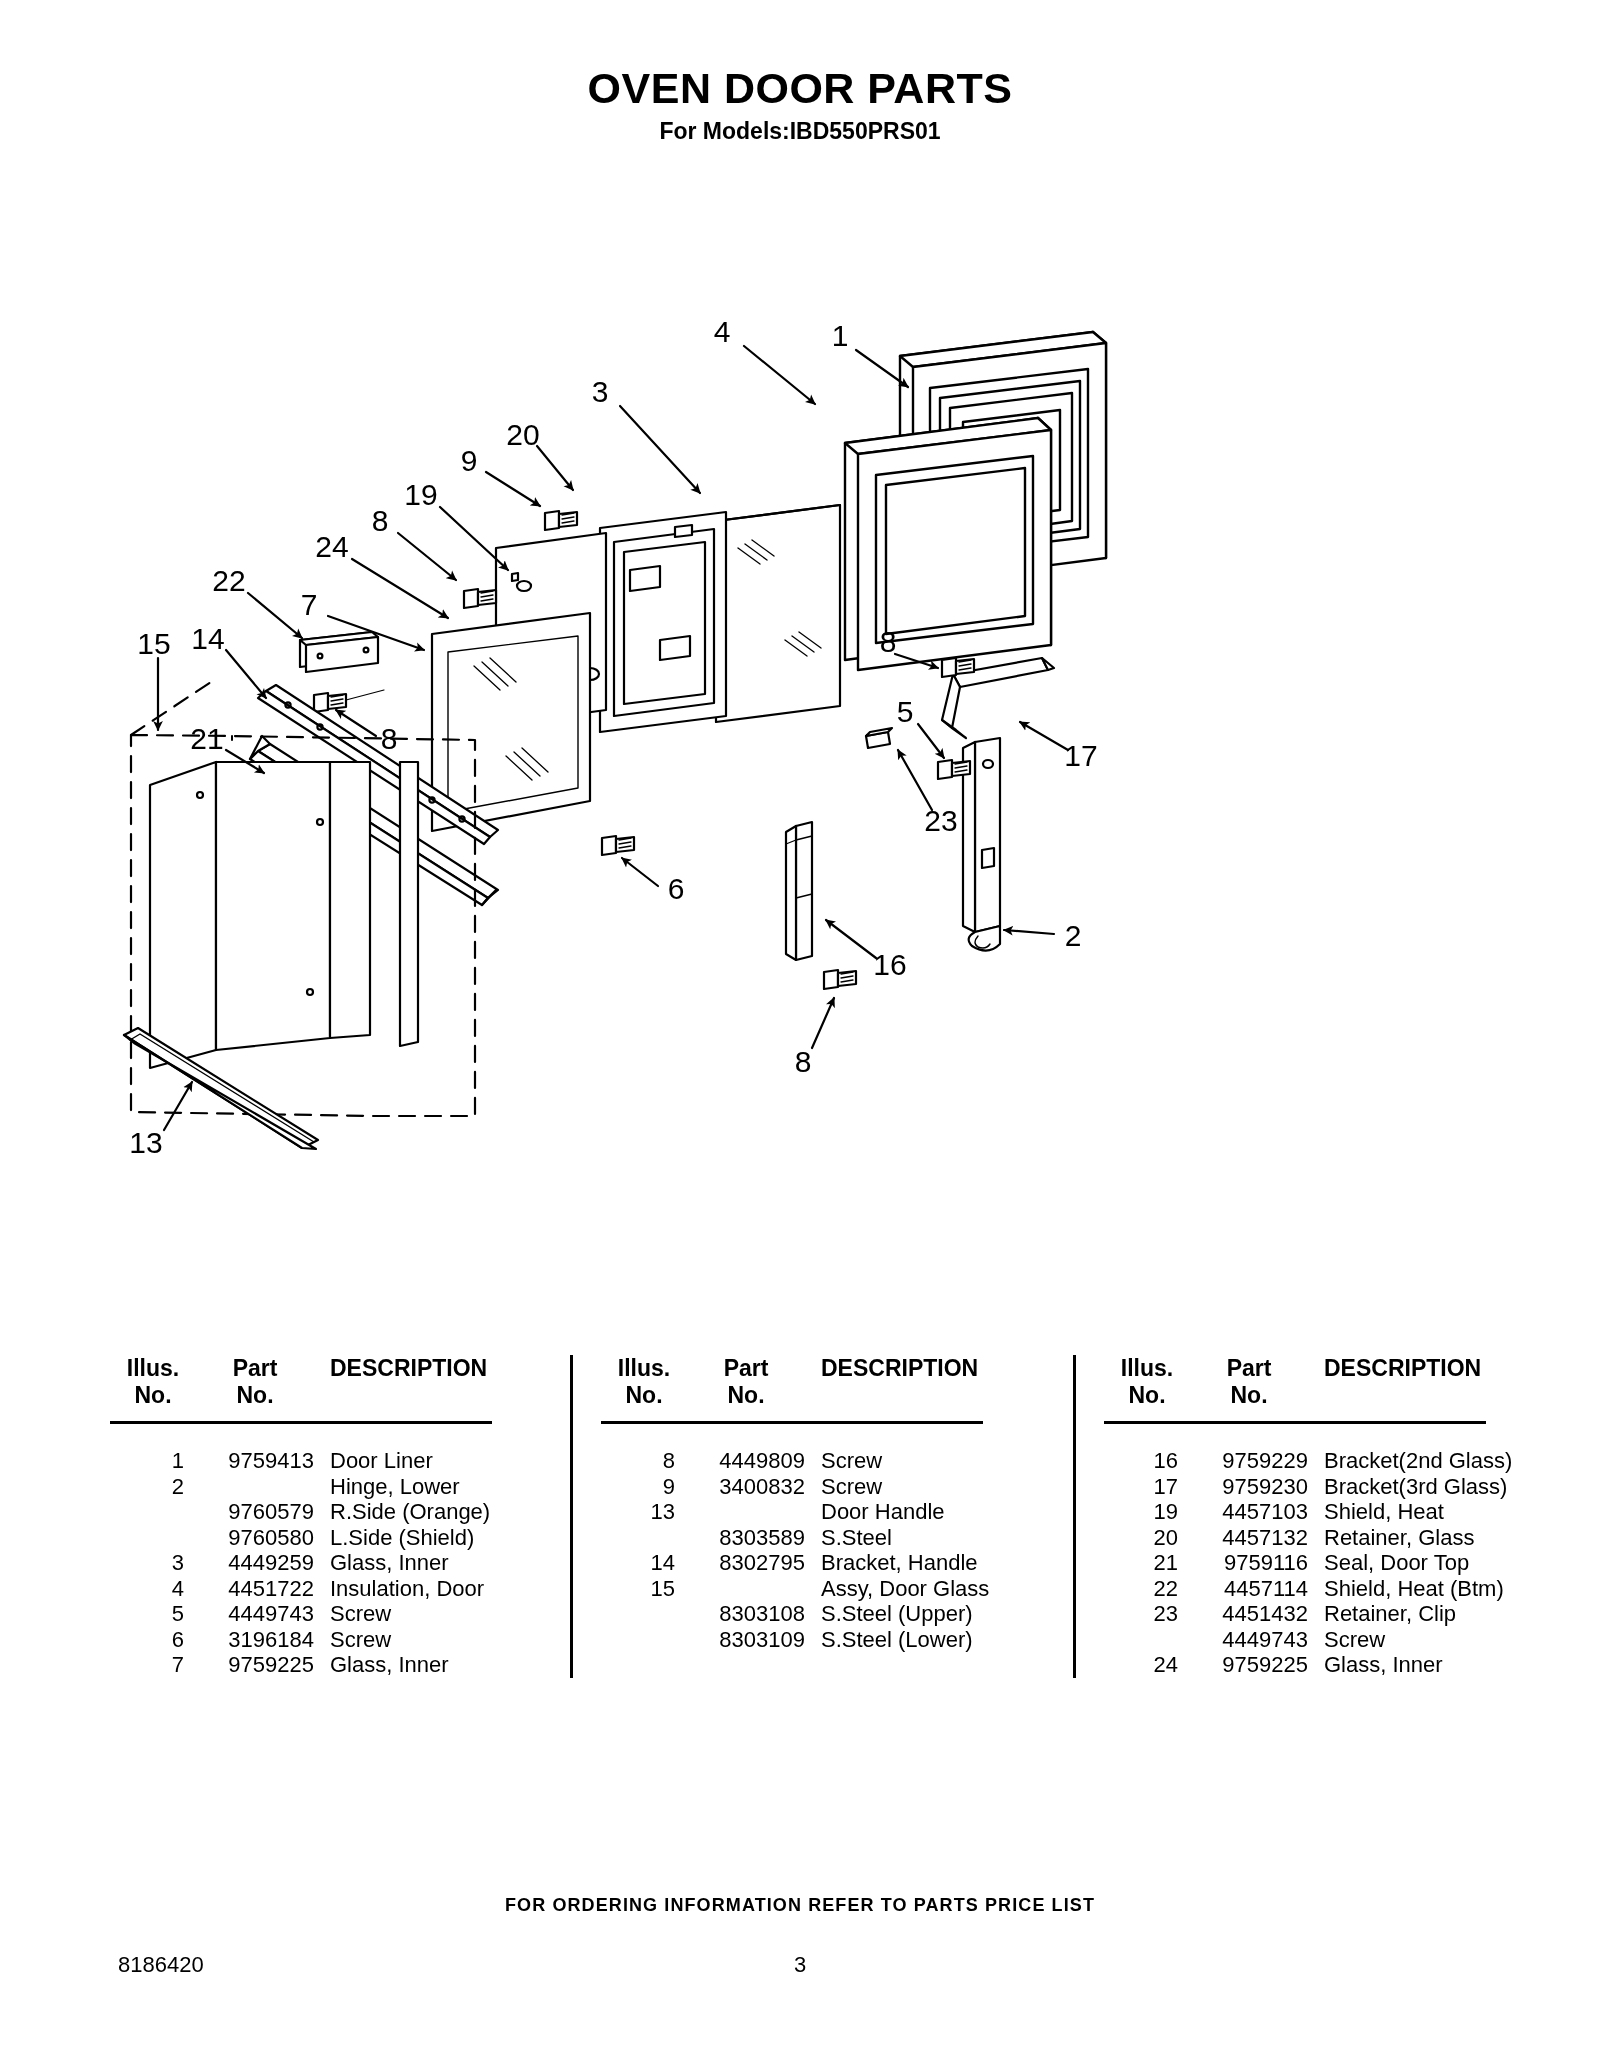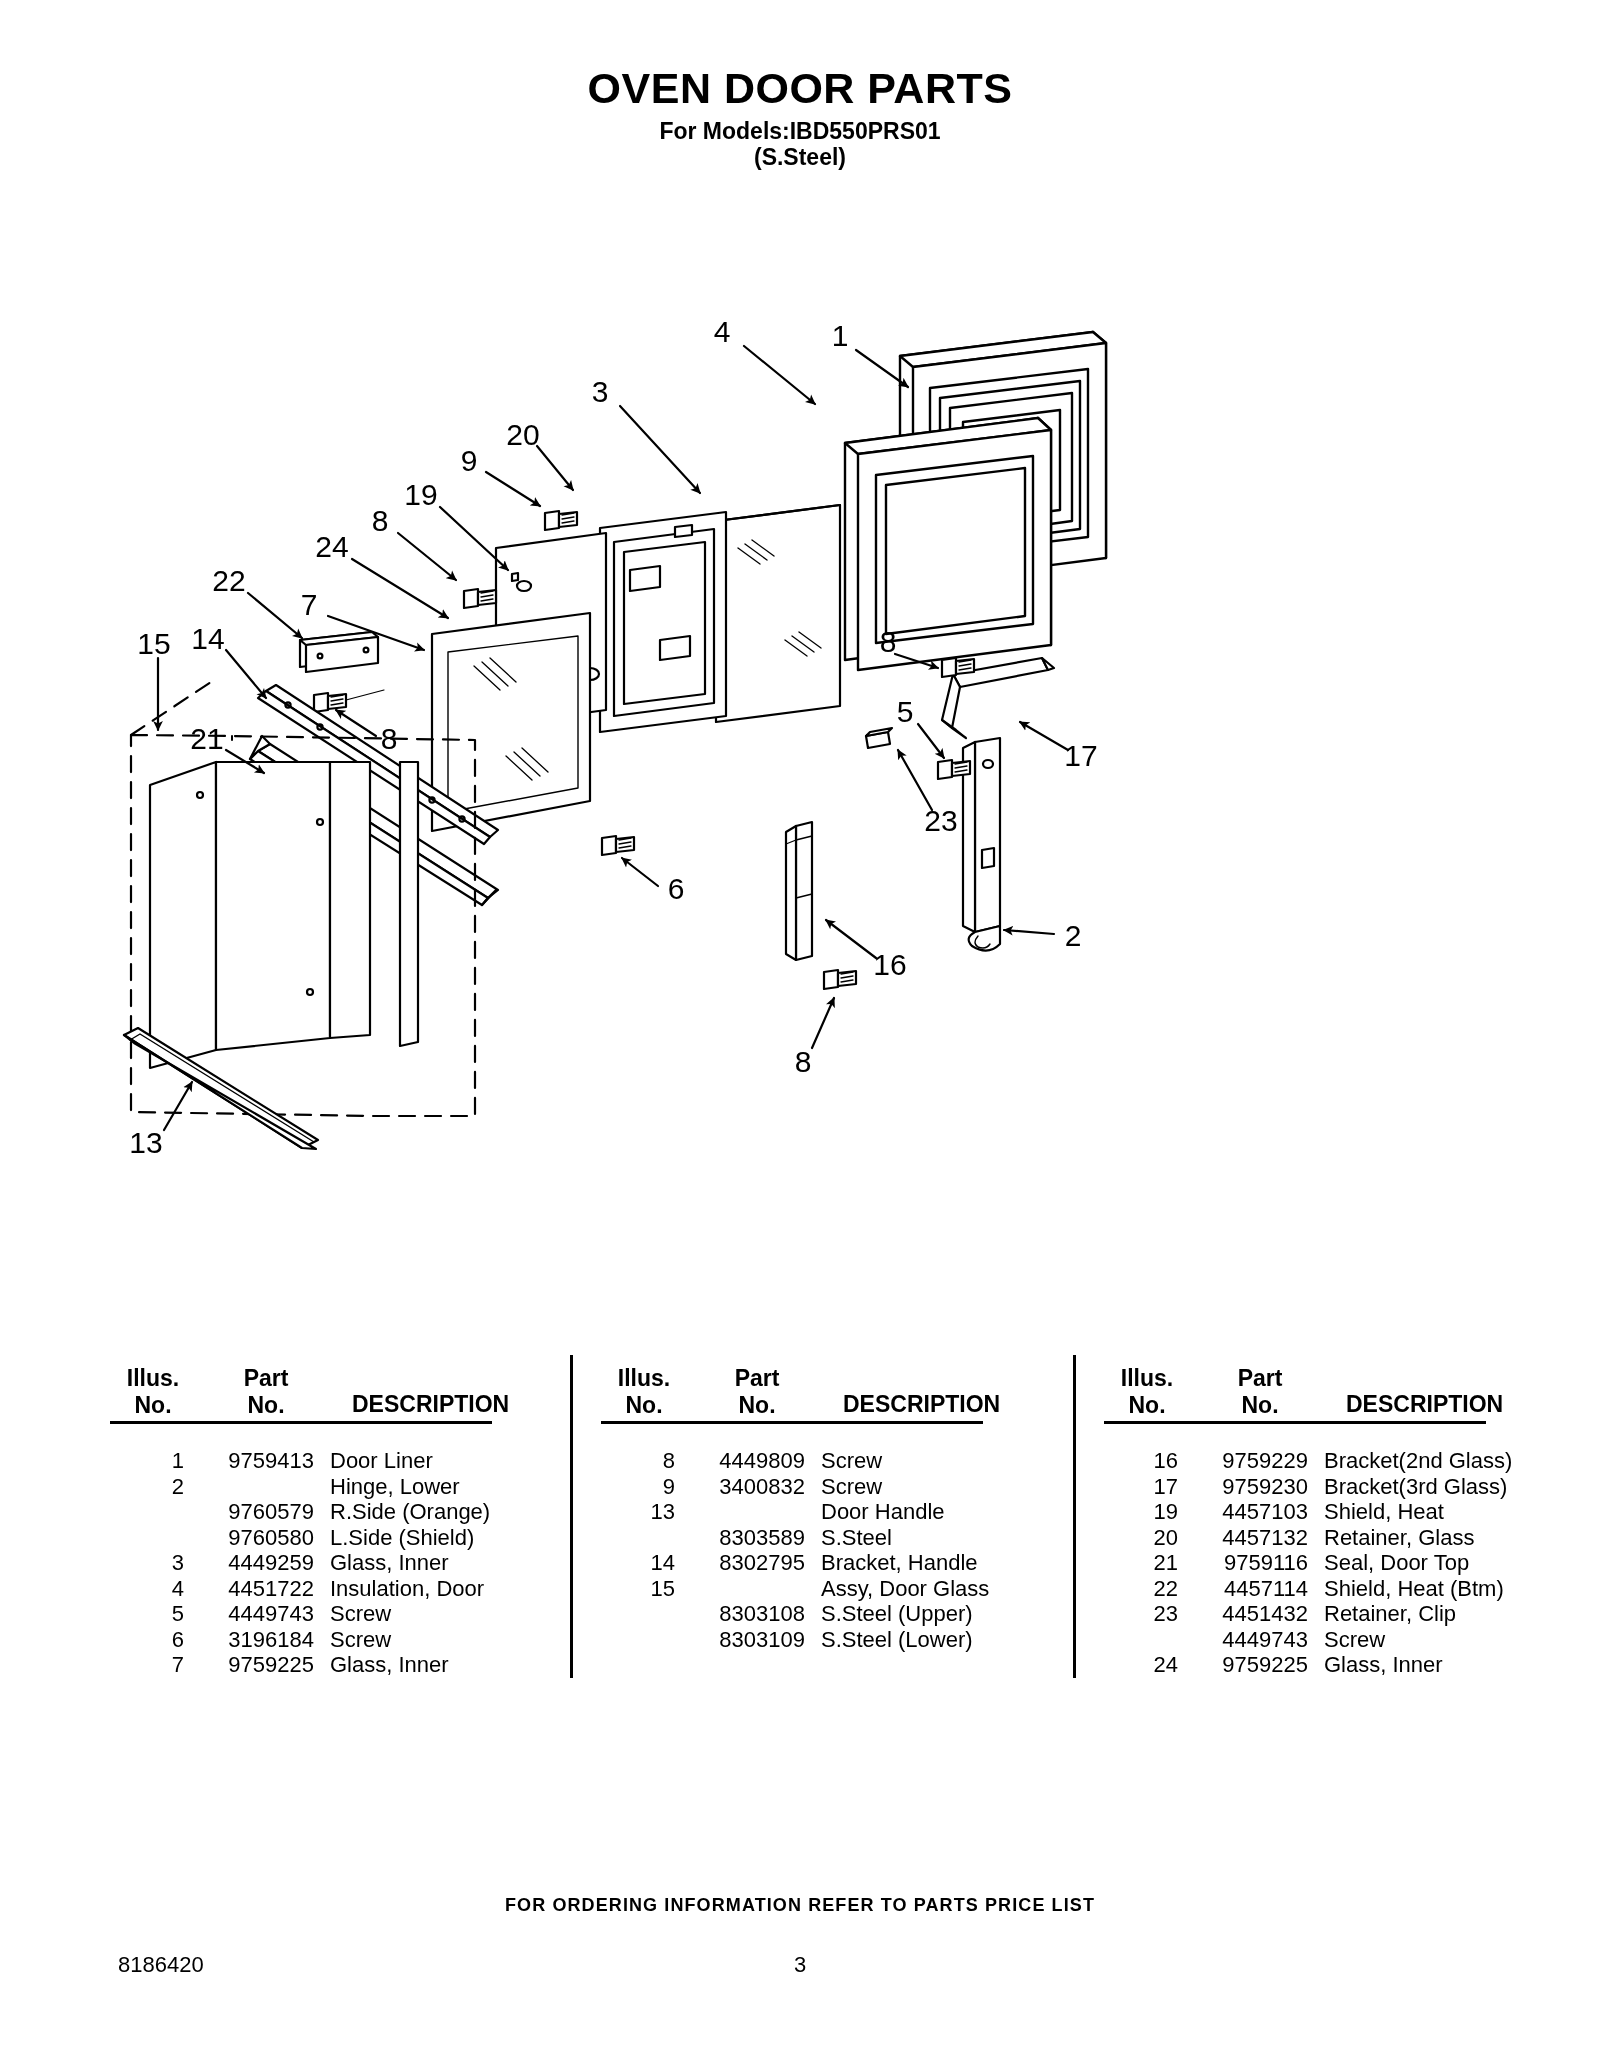--- a/index.html
+++ b/index.html
@@ -68,26 +68,25 @@
     padding-right: 20px;
   }
   .parts-col.col-mid, .parts-col.col-right {
     border-left: 3px solid #000;
     padding-left: 28px;
     width: 452px;
   }
   .col-head {
     display: flex;
     flex-direction: row;
-    align-items: flex-end;
+    align-items: flex-start;
     font-weight: bold;
     font-size: 23px;
     line-height: 1.17;
     height: 64px;
-    gap: 11px;
   }
   .ch-illus {
     width: 86px;
     text-align: center;
     white-space: pre-line;
   }
   .ch-part {
     width: 118px;
     text-align: center;
     white-space: pre-line;
@@ -162,21 +161,20 @@
     text-align: center;
     font-size: 22px;
   }
 </style>
 </head>
 <body>
 
 <div class="header">
   <div class="doc-title">OVEN DOOR PARTS</div>
   <div class="doc-models">For Models:IBD550PRS01</div>
-  <div class="doc-finish">(S.Steel)</div>
 </div>
 
 <div class="diagram-wrap">
 <svg width="1600" height="1190" viewBox="0 0 1600 1190" xmlns="http://www.w3.org/2000/svg" fill="none" stroke="#000" stroke-width="2.2" stroke-linejoin="round" stroke-linecap="round">
 
   <g stroke-width="2.4">
     <path d="M900 206 L1093 182 L1093 398 L900 424 Z" fill="#fff"></path>
     <path d="M1093 182 L1106 193 L1106 408 L1093 398 Z" fill="#fff"></path>
     <path d="M900 206 L913 217 L1106 193 L1093 182 Z" fill="#fff"></path>
     <path d="M913 217 L1106 193 L1106 408 L913 433 Z" fill="#fff"></path>

